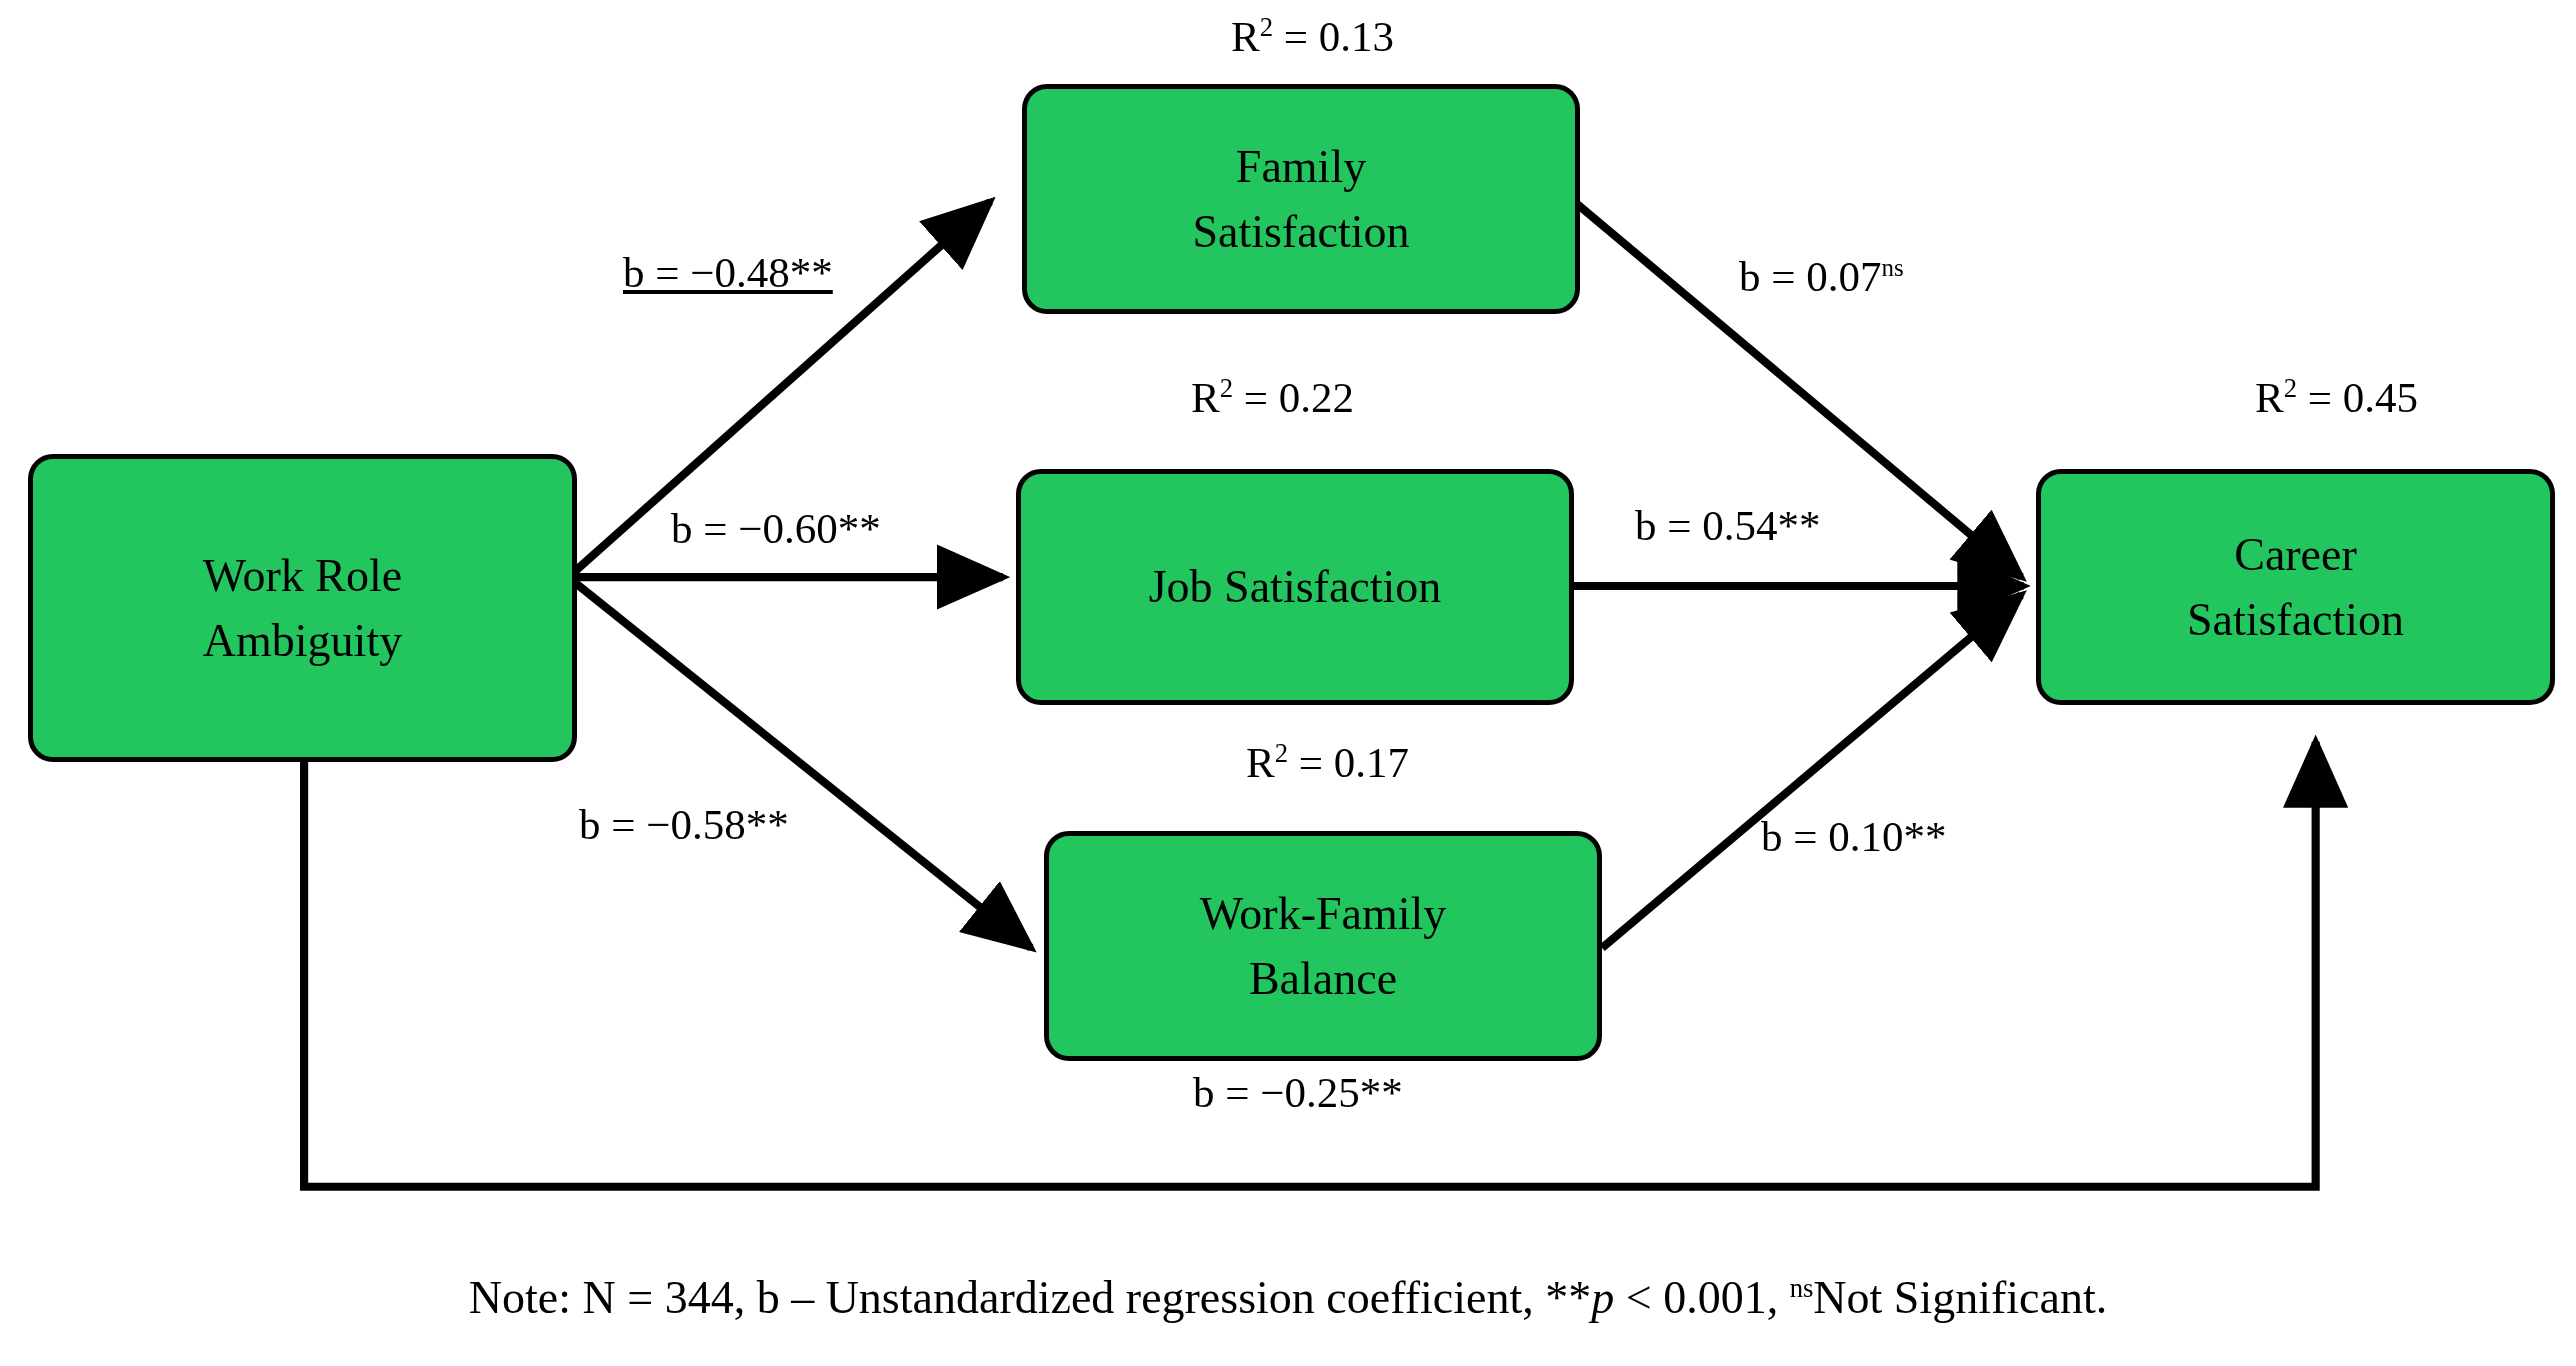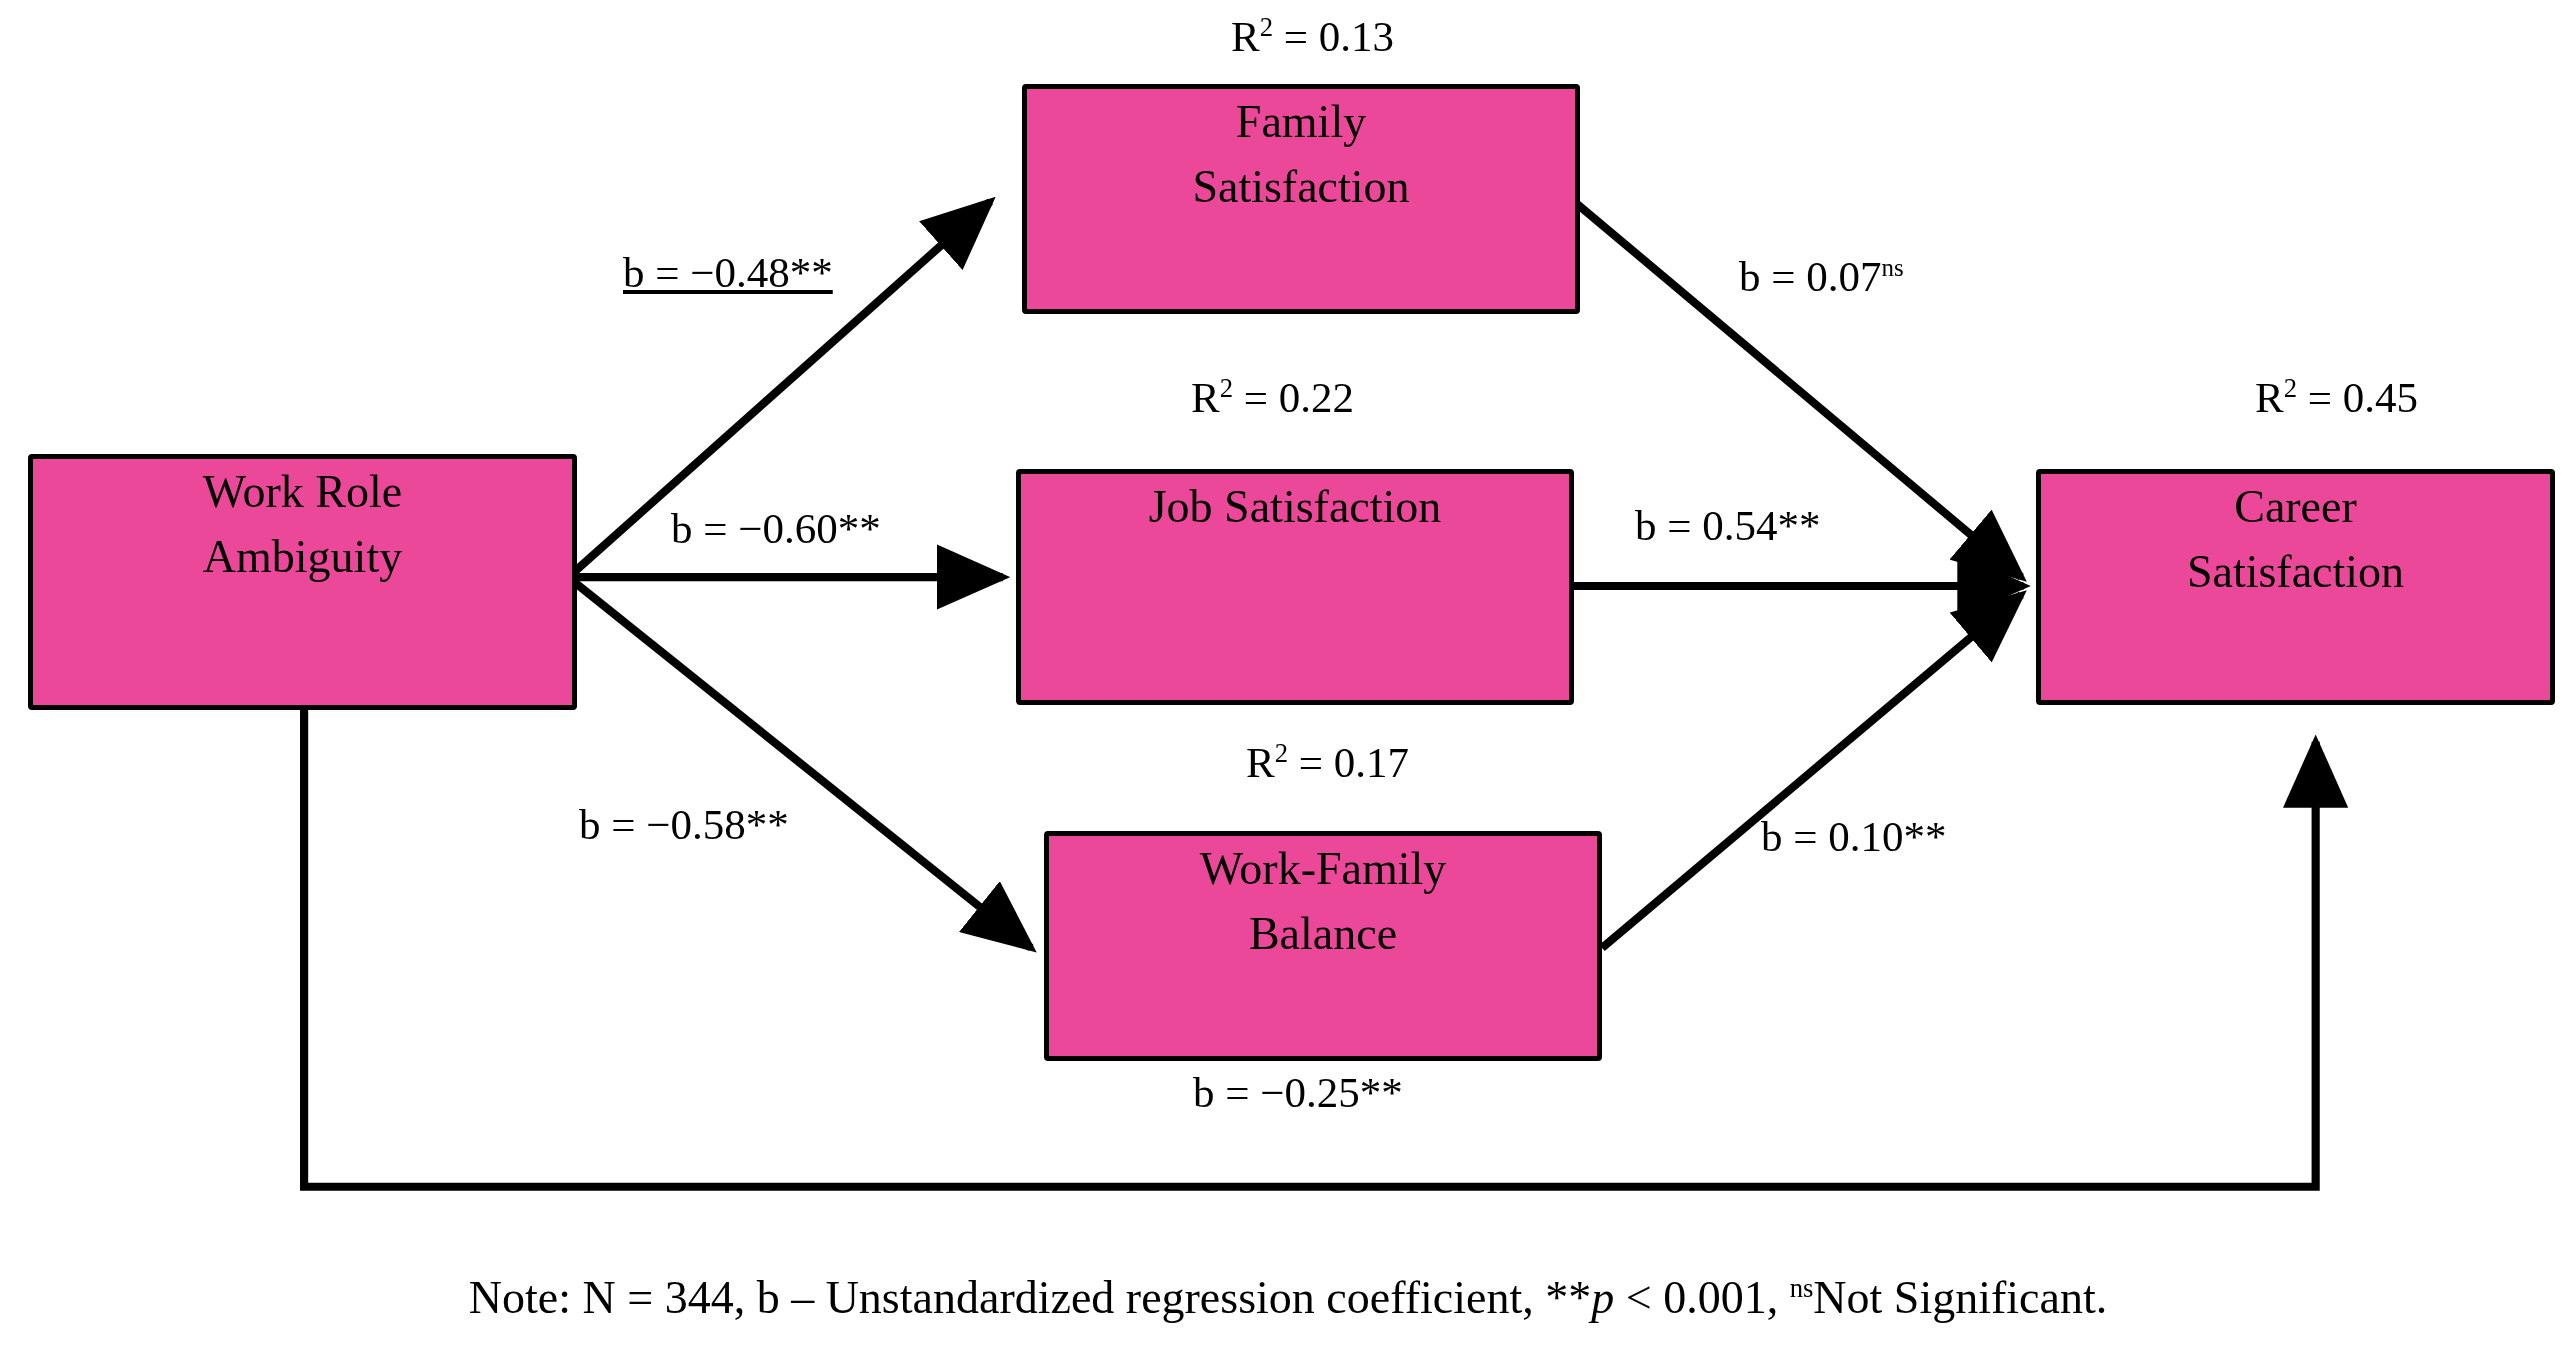--- a/index.html
+++ b/index.html
@@ -25,27 +25,27 @@
   svg.canvas {
     position: absolute;
     left: 0;
     top: 0;
     width: 2576px;
     height: 1367px;
   }
   .node-box {
     position: absolute;
     box-sizing: border-box;
-    background: #ec4899;
+    background: #22c55e;
     border: 5.2px solid #000000;
-    border-radius: 4px;
+    border-radius: 25px;
     display: flex;
     flex-direction: column;
     align-items: center;
-    justify-content: flex-start;
+    justify-content: center;
     text-align: center;
     line-height: 1.42;
     font-size: 46px;
   }
   .node-line { display: block; white-space: nowrap; }
   .r2-label {
     position: absolute;
     font-size: 43px;
     white-space: nowrap;
     text-align: center;
@@ -105,21 +105,21 @@
   </div>
 
   <div class="r2-label" style="left:1105px; top:738px; width:445px;">
     <span>R</span><sup>2</sup><span> = </span><span>0.17</span>
   </div>
 
   <div class="r2-label" style="left:2114px; top:373px; width:445px;">
     <span>R</span><sup>2</sup><span> = </span><span>0.45</span>
   </div>
 
-  <div class="node-box" style="left:28px; top:454px; width:549px; height:256px;">
+  <div class="node-box" style="left:28px; top:454px; width:549px; height:308px;">
     <span class="node-line">Work Role</span>
     <span class="node-line">Ambiguity</span>
   </div>
 
   <div class="node-box" style="left:1022px; top:84px; width:558px; height:230px;">
     <span class="node-line">Family</span>
     <span class="node-line">Satisfaction</span>
   </div>
 
   <div class="node-box" style="left:1016px; top:469px; width:558px; height:236px;">

